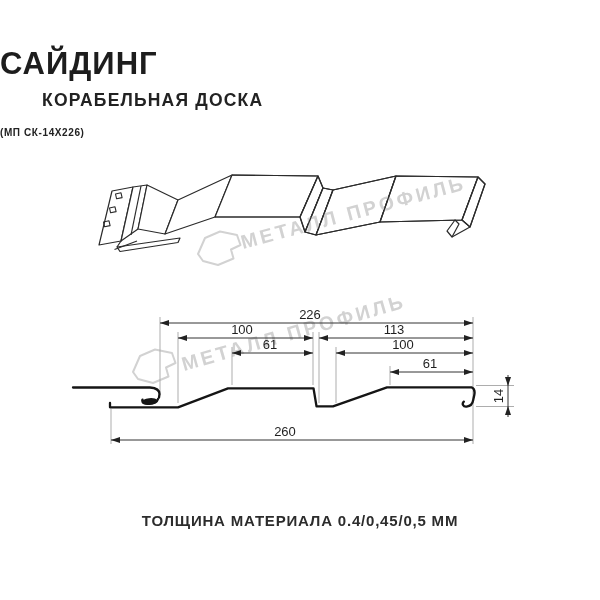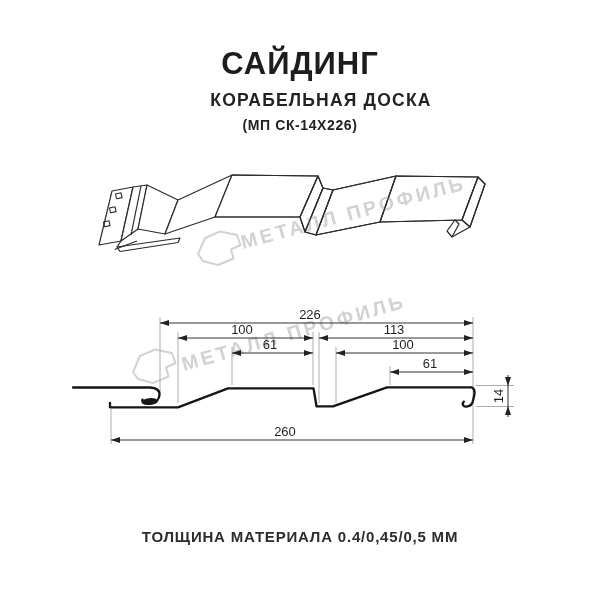--- a/index.html
+++ b/index.html
@@ -1,35 +1,35 @@
 <!DOCTYPE html>
 <html><head>
 <meta charset="utf-8">
 <style>
   html,body{margin:0;padding:0;}
   body{
     width:600px;height:600px;background:#ffffff;position:relative;overflow:hidden;
     font-family:"Liberation Sans", sans-serif;
   }
   .page{position:absolute;inset:0;}
-  header{position:absolute;top:48px;left:0;width:600px;text-align:center;}
+  header{position:absolute;top:48px;left:0;width:600px;}
   .title{
     font-size:31px;font-weight:bold;letter-spacing:1px;color:#1d1d1d;margin:0;line-height:1;
   }
   .subtitle{
     margin-top:11px;font-size:17.5px;font-weight:bold;letter-spacing:1.2px;color:#222222;padding-left:42px;
   }
   .model{
-    margin-top:6px;font-size:14px;font-weight:bold;letter-spacing:.6px;color:#222222;
+    margin-top:16px;font-size:10px;font-weight:bold;letter-spacing:.6px;color:#222222;
   }
   .svg-abs{position:absolute;display:block;}
   #sketch3d{left:80px;top:148px;}
   #crosssec{left:55px;top:293px;}
   footer{
-    position:absolute;top:528px;left:0;width:600px;text-align:center;
+    position:absolute;top:512px;left:0;width:600px;text-align:center;
     font-size:15px;font-weight:bold;letter-spacing:.8px;color:#2c2c2c;
   }
   svg text.dim{
     font-family:"Liberation Sans", sans-serif;font-size:13px;fill:#1f1f1f;
   }
   svg text.wm{
     font-family:"Liberation Sans", sans-serif;font-size:19.5px;font-weight:bold;
     letter-spacing:3.2px;fill:#d2d2d2;
   }
 </style>

